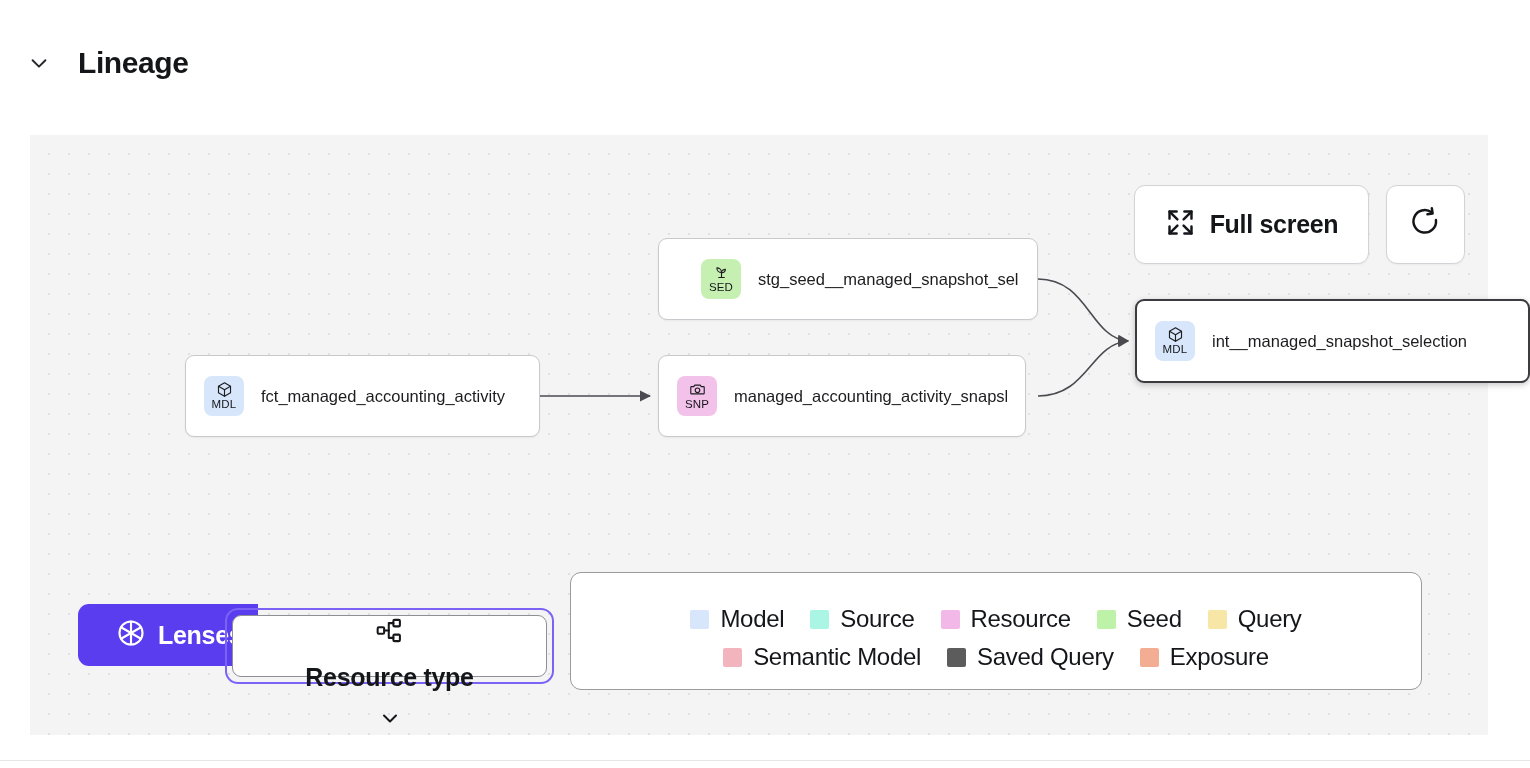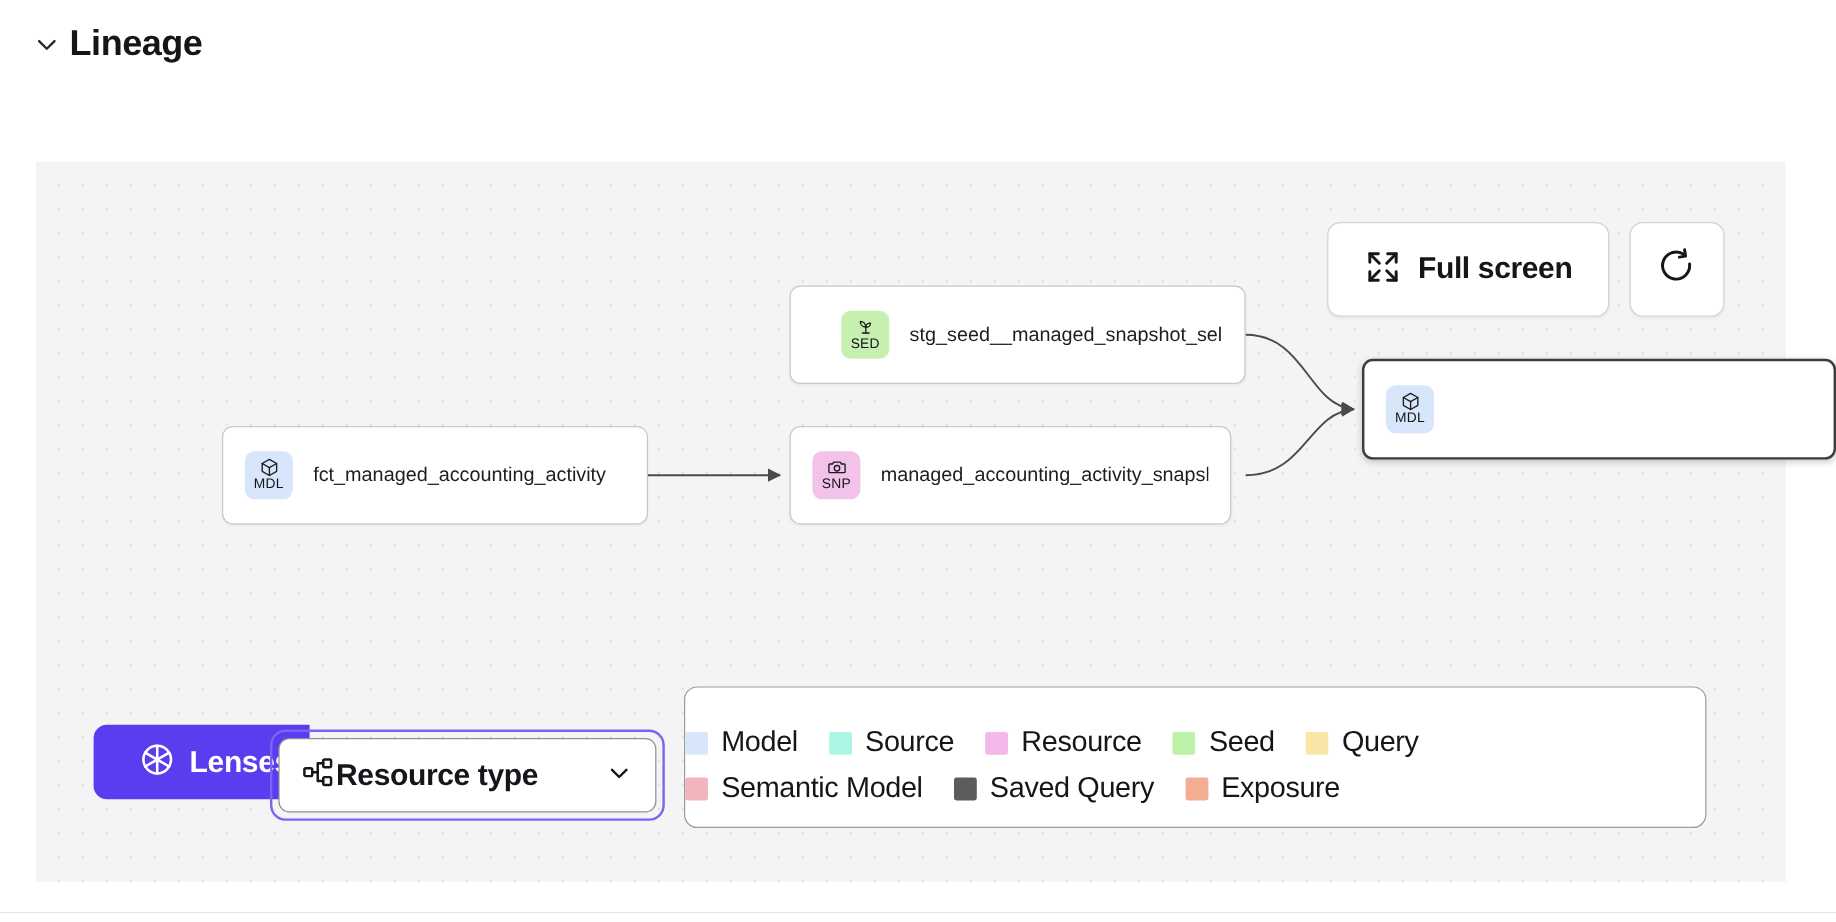--- a/index.html
+++ b/index.html
@@ -8,21 +8,21 @@
     height: 768px;
     background: #ffffff;
     font-family: "Liberation Sans", sans-serif;
     overflow: hidden;
   }
   .page { position: relative; width: 1530px; height: 768px; background:#fff; }
 
   
   .section-header {
     position: absolute; left: 0; top: 22px;
-    display: flex; align-items: flex-start; 
+    display: flex; align-items: flex-end; gap: 20px;
     height: 56px;
   }
   .chevron-toggle {
     width: 30px; height: 30px; margin-left: 24px;
     display: flex; align-items: center; justify-content: center;
     cursor: pointer;
   }
   .chevron-toggle svg { display:block; }
   .section-title {
     font-size: 30px; font-weight: 700; color: #15161a;
@@ -78,20 +78,21 @@
   
   .tool-btn {
     position: absolute;
     background: #ffffff;
     border: 1px solid #d3d3d7;
     border-radius: 11px;
     display: flex; align-items: center; justify-content: center;
     gap: 14px;
     cursor: pointer;
     box-shadow: 0 1px 2px rgba(0,0,0,0.04);
+    margin-left: 28px;
   }
   .tool-btn .label {
     font-size: 25px; font-weight: 600; color: #15161a;
     letter-spacing: -0.3px;
   }
 
   
   .lenses-btn {
     position: absolute; left: 48px; top: 469px;
     width: 180px; height: 62px;
@@ -112,37 +113,39 @@
     border-radius: 13px;
     background: transparent;
   }
   .resource-btn {
     width: 315px; height: 62px;
     background: #ffffff;
     border: 1.5px solid #8f8f95;
     border-radius: 9px;
     display: flex; align-items: center;
     padding: 0 18px;
-    cursor: pointer;
+    gap: 14px;
+    cursor: pointer;
+    flex-direction: column;
   }
   .resource-btn .label {
     font-size: 25px; font-weight: 600; color: #15161a;
     letter-spacing: -0.3px; flex: 1;
   }
 
   
   .legend {
     position: absolute; left: 540px; top: 437px;
     width: 852px; height: 118px;
     background: #ffffff;
     border: 1.5px solid #9a9a9f;
     border-radius: 11px;
     padding: 14px 0 0 0;
     display: flex; flex-direction: column;
-    align-items: flex-start; justify-content: center;
+    align-items: center; justify-content: center;
     gap: 10px;
   }
   .legend-row { display: flex; align-items: center; gap: 26px; }
   .legend-item { display: flex; align-items: center; gap: 11px; }
   .legend-swatch { width: 19px; height: 19px; border-radius: 2px; flex:0 0 auto; }
   .legend-text { font-size: 24px; color: #15161a; letter-spacing: -0.3px; }
 
   
   .bottom-divider {
     position: absolute; left: 0; top: 760px;
@@ -217,20 +220,21 @@
 
     <div class="node selected" style="left:1105px; top:164px; width:395px; height:84px;">
       <div class="badge" style="background:#d7e6fa;">
         <svg width="17" height="17" viewBox="0 0 24 24" fill="none" stroke="#1d1d20" stroke-width="1.6" stroke-linecap="round" stroke-linejoin="round">
           <path d="M12 2.5 L20.5 7.4 L12 12.3 L3.5 7.4 Z"></path>
           <path d="M3.5 7.4 V16.6 L12 21.5 V12.3"></path>
           <path d="M20.5 7.4 V16.6 L12 21.5"></path>
         </svg>
         <span class="badge-text">MDL</span>
       </div>
+      <div class="node-label">int__managed_snapshot_selection</div>
     </div>
 
     <div class="tool-btn" style="left:1076px; top:50px; width:235px; height:79px;">
       <span>
         <svg width="31" height="31" viewBox="0 0 24 24" fill="none" stroke="#15161a" stroke-width="1.9" stroke-linecap="round" stroke-linejoin="round">
           <polyline points="9,3.5 3.5,3.5 3.5,9"></polyline>
           <polyline points="15,3.5 20.5,3.5 20.5,9"></polyline>
           <polyline points="20.5,15 20.5,20.5 15,20.5"></polyline>
           <polyline points="9,20.5 3.5,20.5 3.5,15"></polyline>
           <line x1="3.5" y1="3.5" x2="9.6" y2="9.6"></line>

